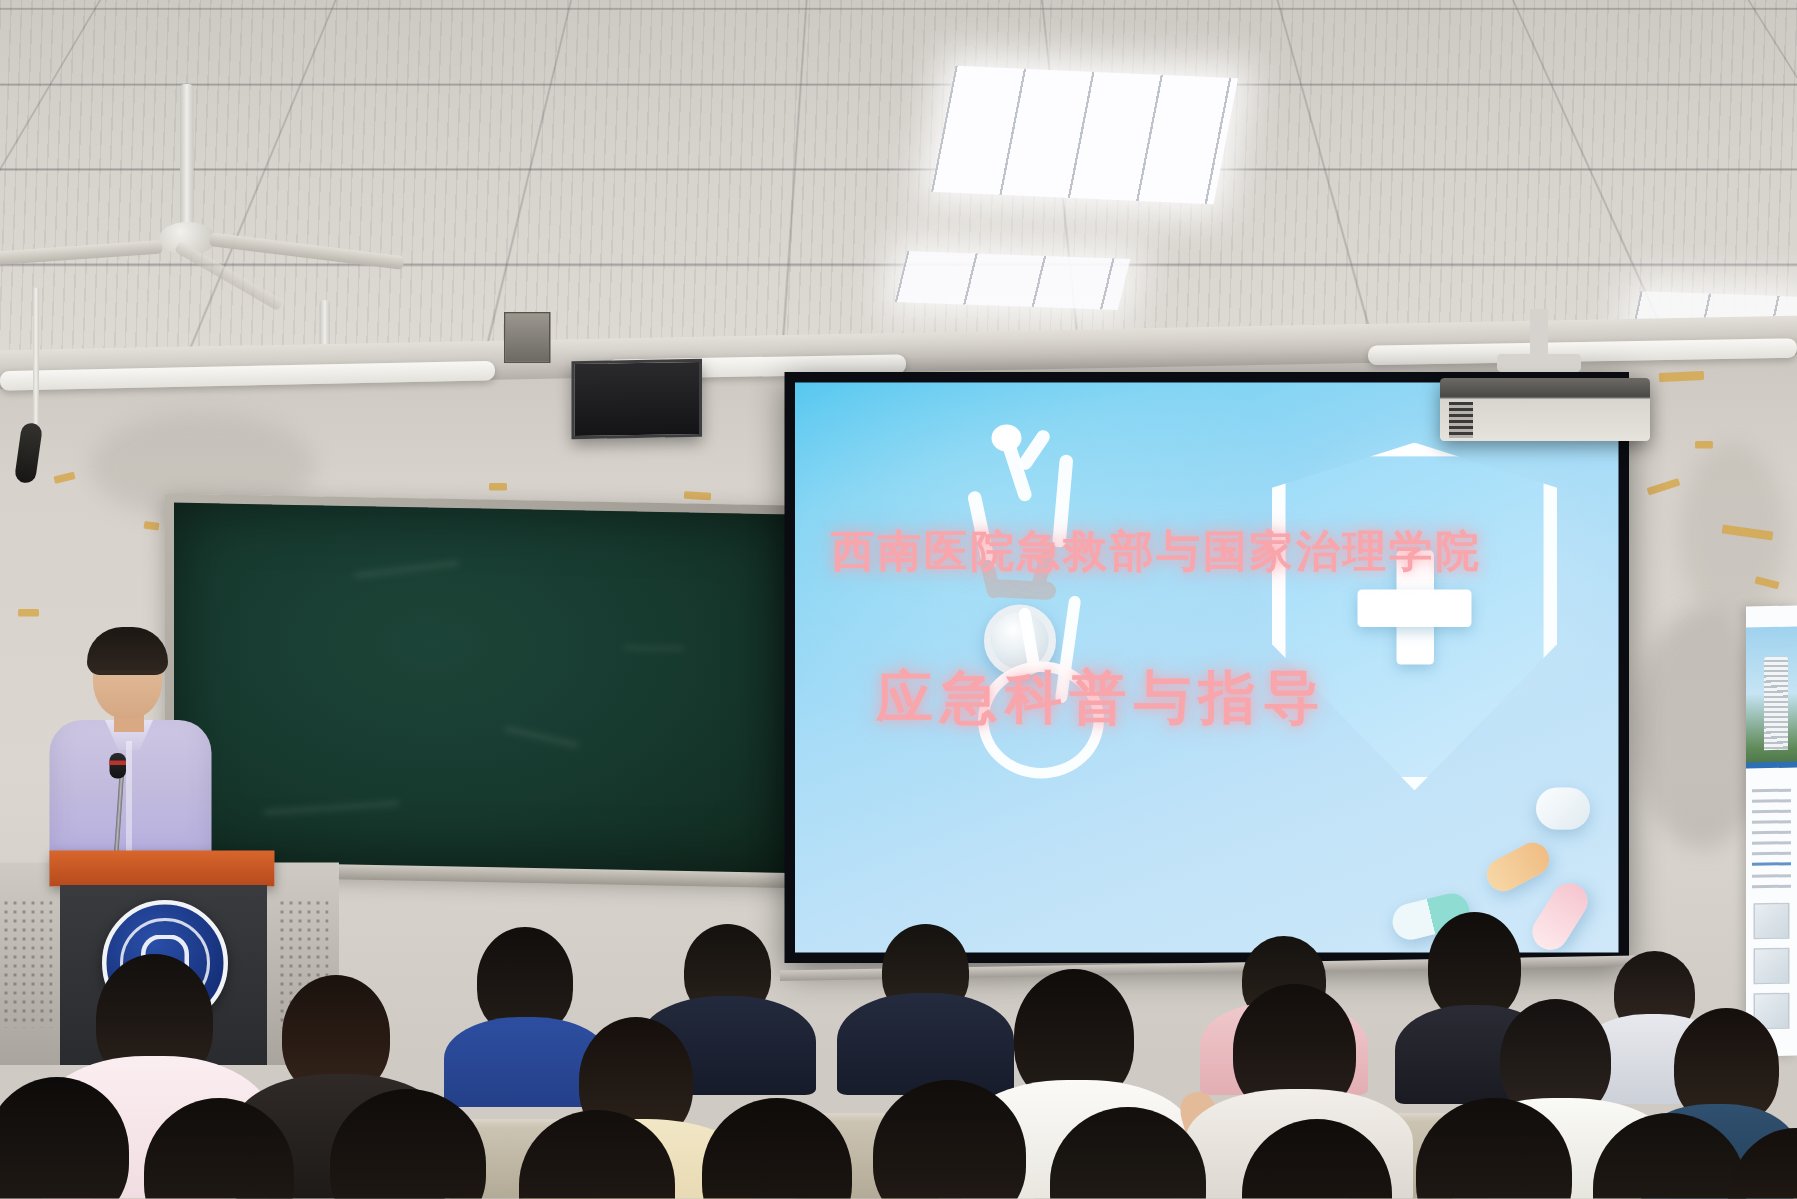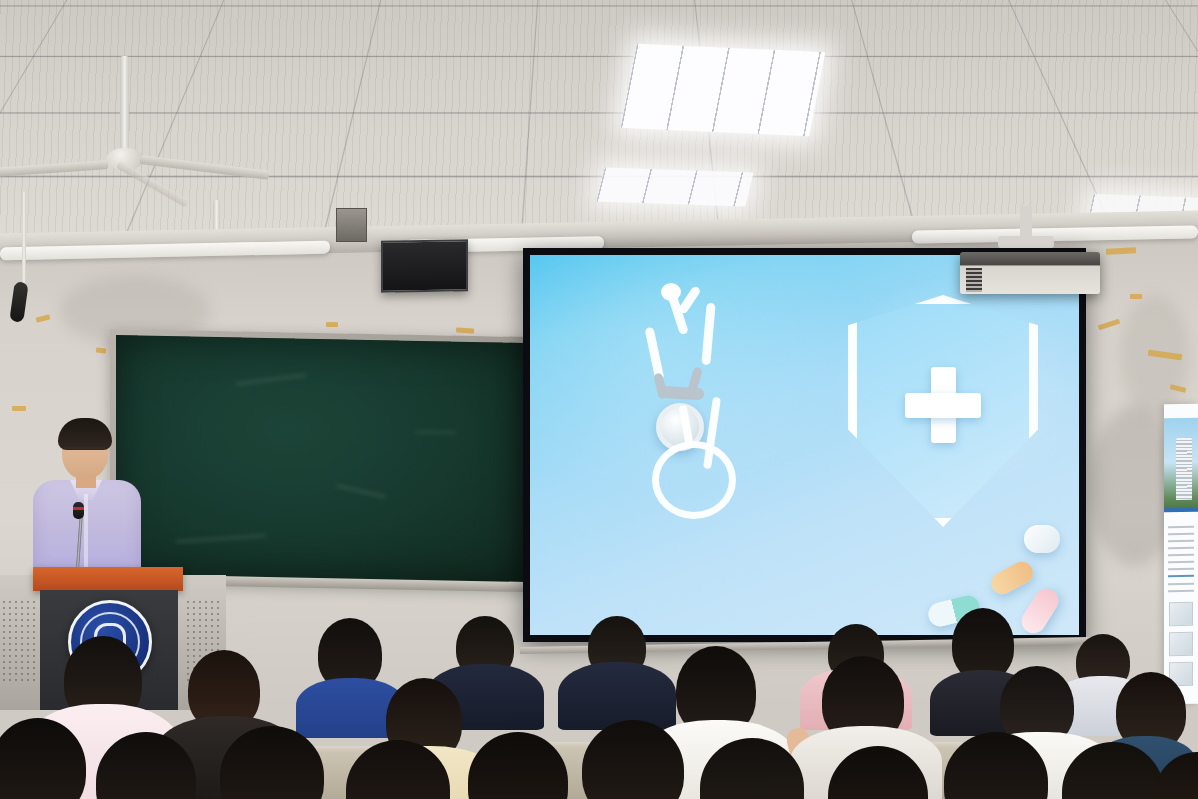--- a/index.html
+++ b/index.html
@@ -265,20 +265,22 @@
       <div class="shield">
         <div class="shield-body"></div>
         <div class="cross"></div>
       </div>
 
       <div class="pill" style="left:494px;top:270px;width:36px;height:28px;background:linear-gradient(135deg,#fdfeff,#dfeaf0);"></div>
       <div class="pill" style="left:460px;top:312px;width:44px;height:22px;transform:rotate(-28deg);background:linear-gradient(90deg,#f7d7a6,#f0bd84);"></div>
       <div class="pill" style="left:398px;top:344px;width:52px;height:24px;transform:rotate(-14deg);background:linear-gradient(90deg,#eef8fa 50%,#8fdcd3 50%);"></div>
       <div class="pill" style="left:486px;top:344px;width:48px;height:24px;transform:rotate(-58deg);background:linear-gradient(90deg,#fde9ec,#f6c6d0);"></div>
 
+      <div class="slide-line" id="slide-title">西南医院急救部与国家治理学院</div>
+      <div class="slide-line" id="slide-sub">应急科普与指导</div>
     </div>
   </div>
   <div class="screen-bar"></div>
 
   <div class="proj-mount" style="left:1020px;top:206px;width:12px;height:32px;"></div>
   <div class="proj-mount" style="left:998px;top:236px;width:56px;height:12px;border-radius:3px;"></div>
   <div class="proj-body"></div>
   <div class="proj-vent"></div>
 
   <div>

